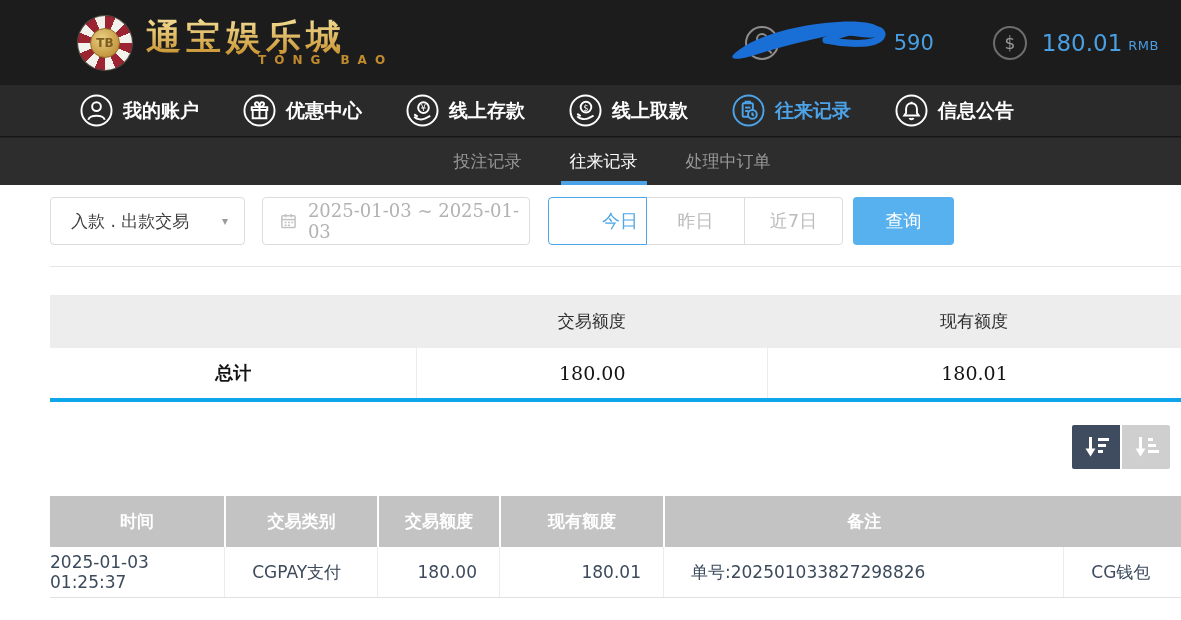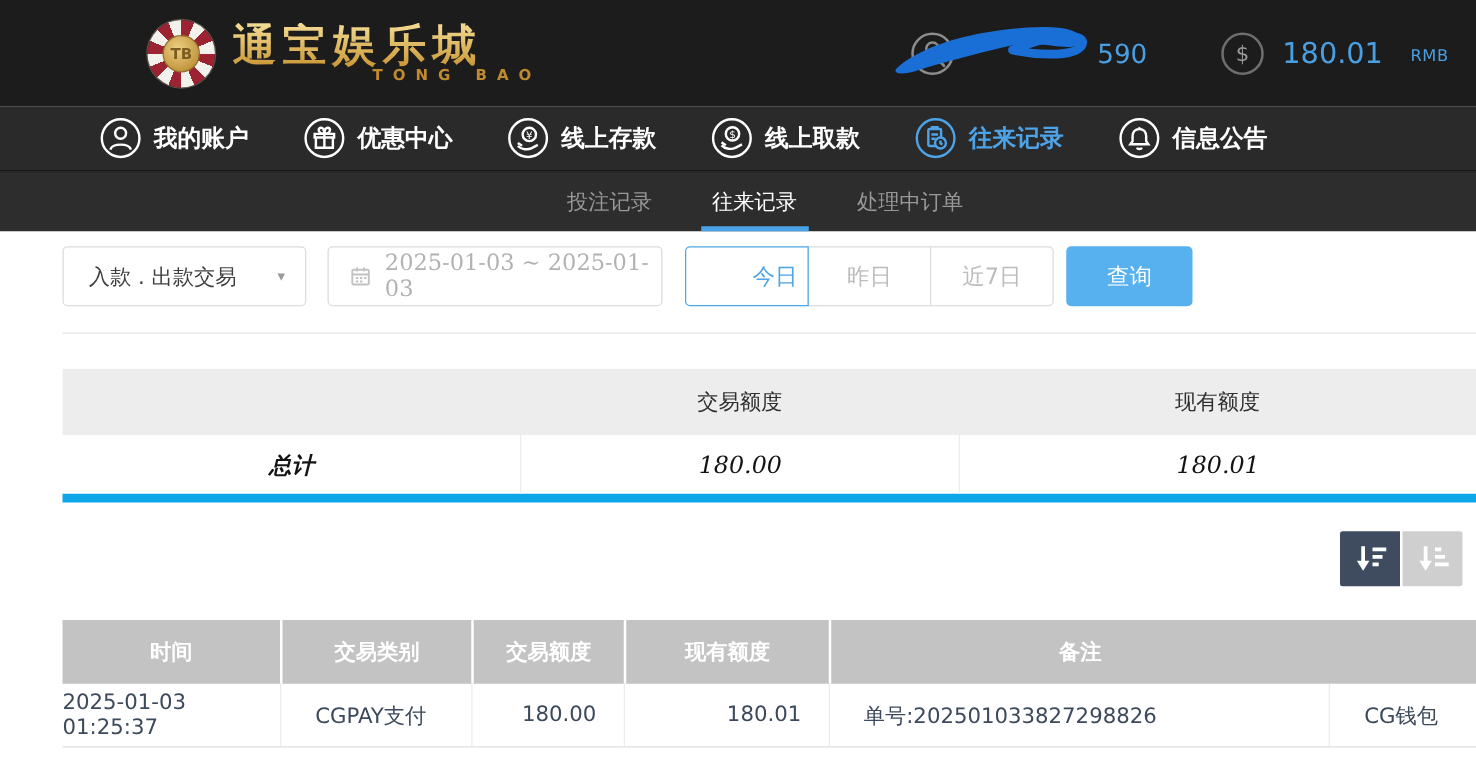--- a/index.html
+++ b/index.html
@@ -1,20 +1,20 @@
 <!DOCTYPE html>
 <html><head>
 <meta charset="utf-8">
 <style>
   * { margin:0; padding:0; box-sizing:border-box; }
   html,body { width:1181px; height:620px; background:#fff; overflow:hidden;
     font-family:"DejaVu Sans","Liberation Sans",sans-serif; }
 
   
-  .top-header { position:relative; height:85px; background:#1c1c1c; display:flex; align-items:center;padding-left:40px; }
+  .top-header { position:relative; height:85px; background:#1c1c1c; display:flex; align-items:center; }
   .logo-wrap { display:flex; align-items:center; margin-left:78px; }
   .chip { width:54px; height:54px; border-radius:50%;
     background:repeating-conic-gradient(#9b2332 0deg 22.5deg, #f3f1ec 22.5deg 45deg);
     display:flex; align-items:center; justify-content:center; box-shadow:0 0 0 1px #5a5248; }
   .chip-core { width:30px; height:30px; border-radius:50%;
     background:radial-gradient(circle at 40% 35%, #ecd084, #c1943c 75%);
     border:1px solid #8f6f2a; color:#7c5d1f; font-size:12px; font-weight:bold;
     display:flex; align-items:center; justify-content:center; }
   .logo-text { margin-left:14px; display:flex; flex-direction:column; }
   .logo-title { font-family:"DejaVu Serif","Liberation Serif",serif; font-size:35px; font-weight:bold;
@@ -24,21 +24,21 @@
   .logo-sub { font-size:12px; font-weight:bold; letter-spacing:8px; color:#c08a2e; margin-top:-3px; padding-left:112px; }
 
   .hdr-right { position:absolute; right:0; top:0; height:85px; display:flex; align-items:center; }
   .user-block { position:relative; width:190px; height:60px; }
   .user-icon-svg { position:absolute; left:0; top:12px; }
   .scribble { position:absolute; left:-14px; top:2px; }
   .user-suffix { position:absolute; right:0; top:18px; font-size:21px; color:#4a9fe2; }
   .spacer-55 { width:58px; }
   .balance-block { display:flex; align-items:center; margin-right:22px; }
   .balance-amount { font-size:23px; color:#4a9fe2; margin-left:14px; }
-  .balance-cur { font-size:13px; color:#4a9fe2; margin-left:22px; margin-top:6px; letter-spacing:.5px; }
+  .balance-cur { font-size:13px; color:#4a9fe2; margin-left:6px; margin-top:6px; letter-spacing:.5px; }
 
   
   .main-nav { height:52px; background:#2a2a2a; border-bottom:1px solid #171717;
     display:flex; align-items:center; padding-left:80px; gap:44px; }
   .nav-item { display:flex; align-items:center; gap:10px; color:#fff; cursor:pointer;justify-content:center; }
   .nav-item .nav-label { font-size:19px; font-weight:bold; }
   .nav-item.active { color:#4da3e8; }
 
   
   .subtab-bar { height:48px; background:#2d2d2d; border-top:1px solid #222;
@@ -67,21 +67,21 @@
   .qbtn.active { border-color:#4ea6e4; color:#4ea6e4; z-index:2; }
   .search-btn { margin-left:10px; width:101px; height:48px; background:#57b1ef; border:none; border-radius:4px;
     color:#fff; font-size:18px; cursor:pointer; font-family:inherit; }
 
   .hr-divider { margin-top:21px; border-top:1px solid #e6e6e6; }
 
   
   .summary-table { margin-top:28px; }
   .sum-head { display:grid; grid-template-columns:32.4% 31% 36.6%; background:#ededed; height:53px; }
   .sum-head .cell { display:flex; align-items:center; justify-content:center; font-size:17px; color:#2e2e2e; }
-  .sum-body { display:grid; grid-template-columns:32.4% 31% 36.6%; height:54px; border-bottom:7px solid #0ea5e9;font-style:italic; }
+  .sum-body { display:grid; grid-template-columns:32.4% 31% 36.6%; height:54px; border-bottom:4px solid #0ea5e9; }
   .sum-body .cell { display:flex; align-items:center; justify-content:center; font-size:18px; color:#141414; }
   .sum-body .cell + .cell { border-left:1px solid #ececec; }
   .sum-body .total-label { font-weight:bold; }
   .sum-body .num { font-family:"DejaVu Serif","Liberation Serif",serif; font-size:19px; }
 
   
   .sort-row { margin-top:23px; display:flex; justify-content:flex-end; padding-right:11px; gap:2px; }
   .sort-btn { width:48px; height:44px; display:flex; align-items:center; justify-content:center;
     border:none; cursor:pointer; }
   .sort-btn.desc { background:#3f4c5f; border-radius:2px 0 0 2px; }

